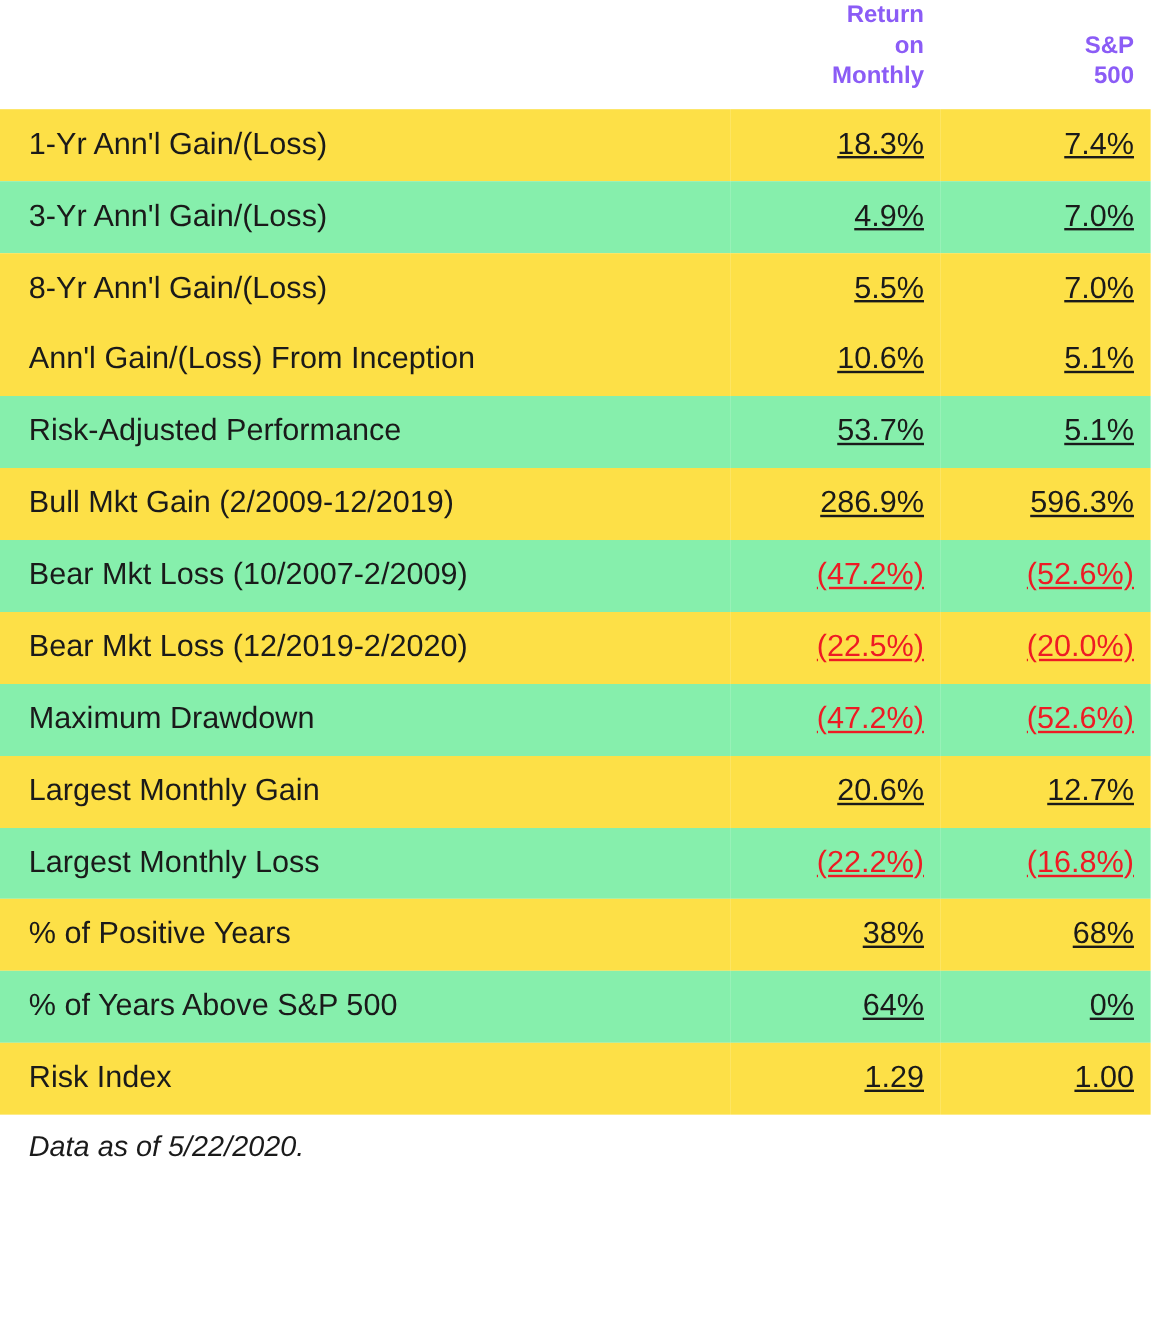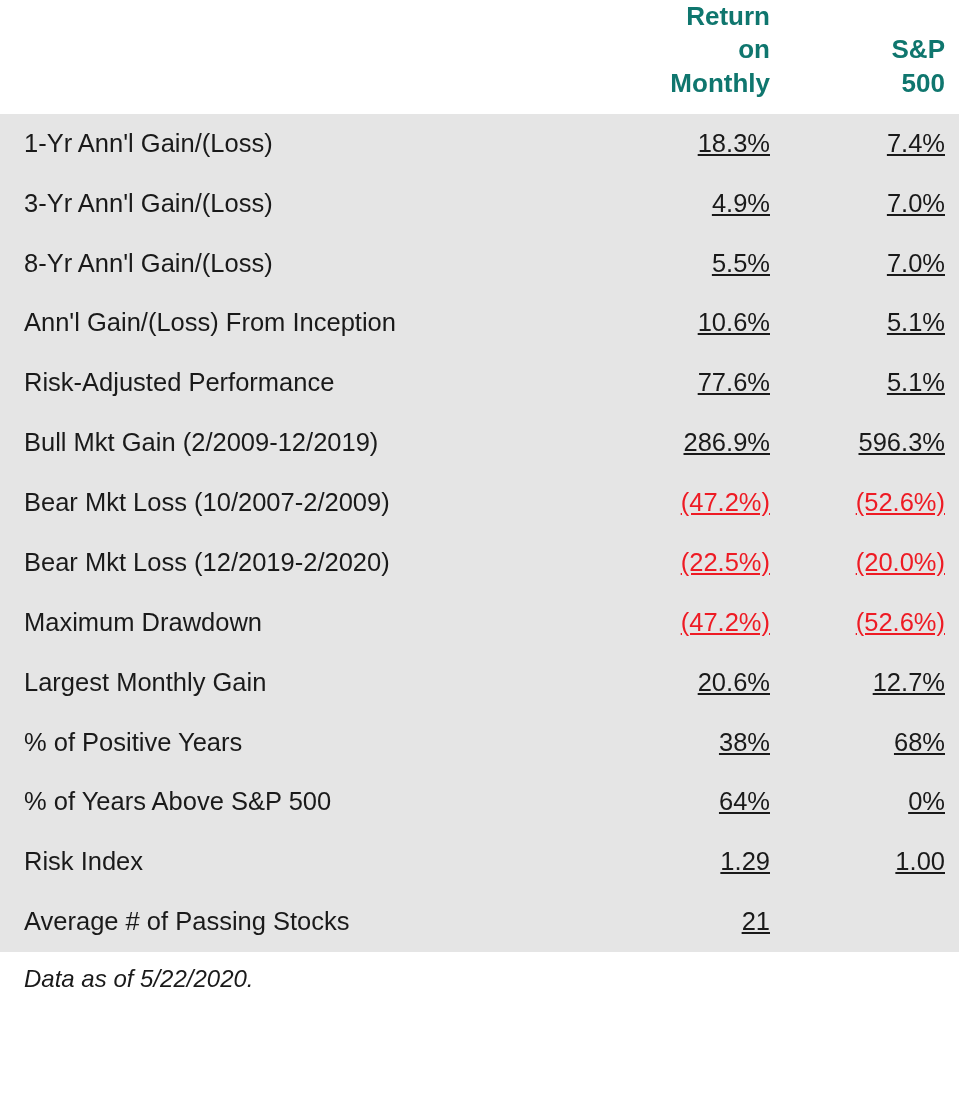--- a/index.html
+++ b/index.html
@@ -17,28 +17,28 @@
   .stats-table {
     width: 959px;
     border-collapse: collapse;
     table-layout: fixed;
   }
   .stats-table col.c-label { width: 609px; }
   .stats-table col.c-roe   { width: 175px; }
   .stats-table col.c-sp    { width: 175px; }
 
   thead th {
-    font-size: 26px;
+    font-size: 20px;
     font-weight: bold;
     text-align: right;
     vertical-align: bottom;
     padding: 0 14px 14px 0;
     line-height: 1.28;
     background: #ffffff;
-    color: #0f766e;
+    color: #8b5cf6;
   }
   thead th.blank-head {
     padding: 0;
   }
   thead th .head-inner {
     display: block;
   }
 
   tbody td {
     font-size: 25.5px;
@@ -50,24 +50,24 @@
   tbody td.label {
     text-align: left;
     padding-left: 24px;
   }
   tbody td.num {
     text-align: right;
     font-variant-numeric: tabular-nums;
     text-decoration: underline;
   }
   tbody tr.shaded td {
-    background: #e5e5e5;
+    background: #fde047;
   }
   tbody tr.plain td {
-    background: #e5e5e5;
+    background: #86efac;
     margin-left: 48px;
   }
   .neg {
     color: #ee1b24;
   }
   .footnote-row td {
     background: #ffffff;
     font-size: 24px;
     font-style: italic;
     padding: 12px 0 10px 24px;
@@ -114,21 +114,21 @@
       <td class="num">5.5%</td>
       <td class="num">7.0%</td>
     </tr>
     <tr class="shaded">
       <td class="label">Ann'l Gain/(Loss) From Inception</td>
       <td class="num">10.6%</td>
       <td class="num">5.1%</td>
     </tr>
     <tr class="plain">
       <td class="label">Risk-Adjusted Performance</td>
-      <td class="num">77.6%</td>
+      <td class="num">53.7%</td>
       <td class="num">5.1%</td>
     </tr>
     <tr class="shaded">
       <td class="label">Bull Mkt Gain (2/2009-12/2019)</td>
       <td class="num">286.9%</td>
       <td class="num">596.3%</td>
     </tr>
     <tr class="plain">
       <td class="label">Bear Mkt Loss (10/2007-2/2009)</td>
       <td class="num neg">(47.2%)</td>
@@ -142,37 +142,37 @@
     <tr class="plain">
       <td class="label">Maximum Drawdown</td>
       <td class="num neg">(47.2%)</td>
       <td class="num neg">(52.6%)</td>
     </tr>
     <tr class="shaded">
       <td class="label">Largest Monthly Gain</td>
       <td class="num">20.6%</td>
       <td class="num">12.7%</td>
     </tr>
+    <tr class="plain">
+      <td class="label">Largest Monthly Loss</td>
+      <td class="num neg">(22.2%)</td>
+      <td class="num neg">(16.8%)</td>
+    </tr>
     <tr class="shaded">
       <td class="label">% of Positive Years</td>
       <td class="num">38%</td>
       <td class="num">68%</td>
     </tr>
     <tr class="plain">
       <td class="label">% of Years Above S&amp;P 500</td>
       <td class="num">64%</td>
       <td class="num">0%</td>
     </tr>
     <tr class="shaded">
       <td class="label">Risk Index</td>
       <td class="num">1.29</td>
       <td class="num">1.00</td>
     </tr>
-    <tr class="plain">
-      <td class="label">Average # of Passing Stocks</td>
-      <td class="num">21</td>
-      <td class="num"></td>
-    </tr>
     <tr class="footnote-row">
       <td colspan="3">Data as of 5/22/2020.</td>
     </tr>
   </tbody>
 </table>
 
 </body></html>

